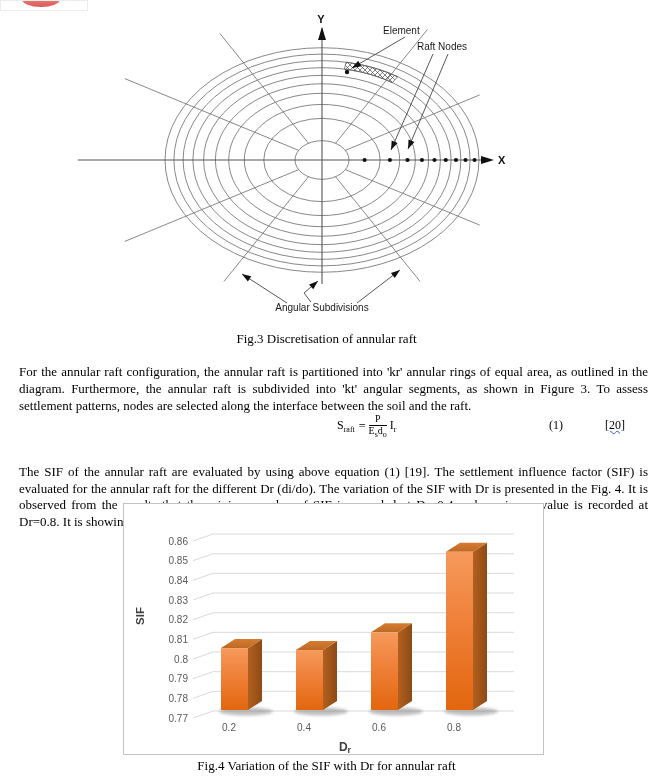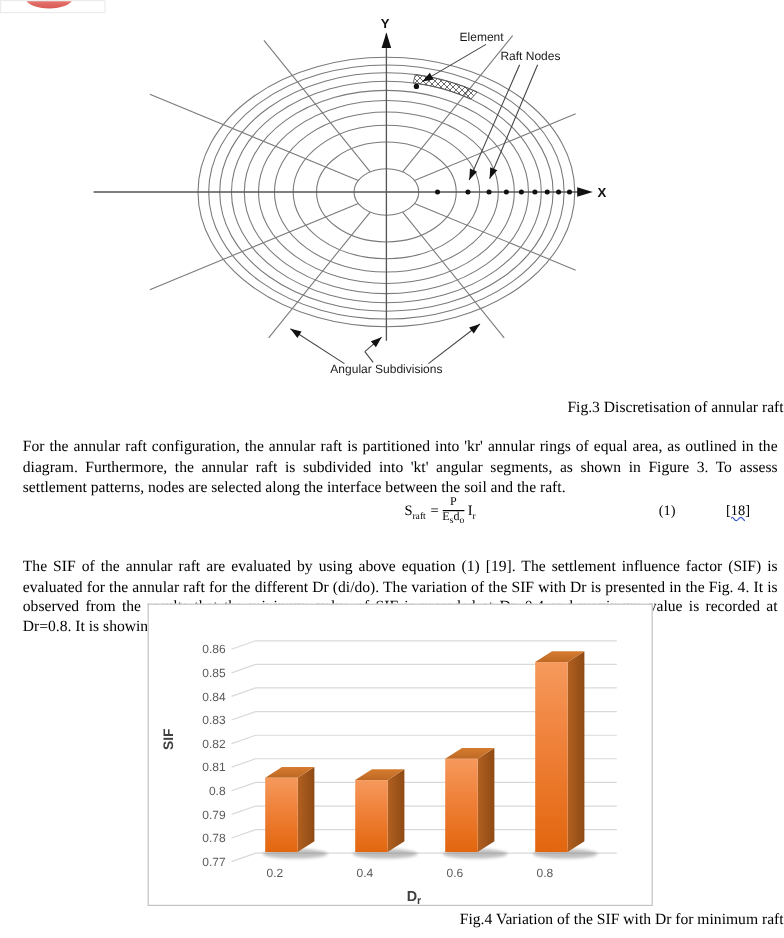--- a/index.html
+++ b/index.html
@@ -8,21 +8,21 @@
   
   #red-widget{position:absolute;left:0;top:0;width:86px;height:9px;background:#fff;
       border:1px solid #ececec;overflow:hidden;}
   #red-widget .oval{position:absolute;left:21px;top:-9px;width:38px;height:15px;
       border-radius:50%;background:linear-gradient(#f29a94,#da5a55);}
   
   #diagram-svg{position:absolute;left:0;top:10px;}
   .diag-label{font-family:"Liberation Sans",sans-serif;font-size:10px;fill:#1a1a1a;}
   .axis-label{font-family:"Liberation Sans",sans-serif;font-size:11px;font-weight:bold;fill:#111;}
   
-  .caption{position:absolute;left:0;width:653px;text-align:right;font-size:13px;}
+  .caption{position:absolute;left:0;width:653px;text-align:center;font-size:13px;}
   #fig3-caption{top:331px;}
   #fig4-caption{top:758px;}
   
   .para{position:absolute;left:19px;width:629px;text-align:justify;font-size:13px;}
   #p1{top:363px;line-height:17px;}
   #p2{top:436px;line-height:16.6px;margin-top:28px;}
   
   #equation{position:absolute;top:412px;left:0;width:583px;height:28px;font-size:12px;}
   #equation sub{font-size:8px;}
   .eq{position:absolute;left:337px;top:2px;display:inline-flex;align-items:center;}
@@ -118,21 +118,21 @@
     <span><span>S</span><sub>raft</sub></span>
     <span class="gap"></span>
     <span>=</span>
     <span class="frac">
       <span class="num">P</span>
       <span class="den"><span>E</span><sub>s</sub><span>d</span><sub>o</sub></span>
     </span>
     <span><span>I</span><sub>r</sub></span>
   </span>
   <span class="eq-num">(1)</span>
-  <span class="eq-ref">[18]</span>
+  <span class="eq-ref">[20]</span>
 </div>
 
 <div id="p2" class="para">The SIF of the annular raft are evaluated by using above equation (1) [19]. The settlement influence factor (SIF) is evaluated for the annular raft for the different Dr (di/do). The variation of the SIF with Dr is presented in the Fig. 4. It is observed from the results that the minimum value of SIF is recorded at Dr=0.4 and maximum value is recorded at Dr=0.8. It is showing that as the Dr increases, the SIF increases as the size of the raft increases.</div>
 
 <div id="chart-box">
   <svg id="chart-svg" width="419" height="250" viewBox="0 0 419 250">
     <defs>
       <linearGradient id="gradFront" x1="0" y1="0" x2="0" y2="1">
         <stop offset="0" stop-color="#F6995C"></stop>
         <stop offset="0.45" stop-color="#EF8038"></stop>
@@ -190,13 +190,13 @@
         <polygon points="349,47.73333333333335 363,38.73333333333335 363,197 349,206" fill="url(#gradSide)"></polygon>
         <polygon points="322,47.73333333333335 349,47.73333333333335 363,38.73333333333335 336,38.73333333333335" fill="url(#gradTop)"></polygon>
         <rect x="322" y="47.73333333333335" width="27" height="158.26666666666665" fill="url(#gradFront)"></rect>
         <text x="330" y="227" text-anchor="middle" class="tick-text">0.8</text>
       </g>
     <text class="chart-axis-title" font-size="11.5" text-anchor="middle" transform="translate(20,112) rotate(-90)">SIF</text>
     <text class="chart-axis-title" font-size="12" text-anchor="middle" x="221" y="247"><tspan>D</tspan><tspan font-size="9" dy="2">r</tspan></text>
   </svg>
 </div>
 
-<div id="fig4-caption" class="caption">Fig.4 Variation of the SIF with Dr for minimum raft</div>
+<div id="fig4-caption" class="caption">Fig.4 Variation of the SIF with Dr for annular raft</div>
 
 </body></html>

